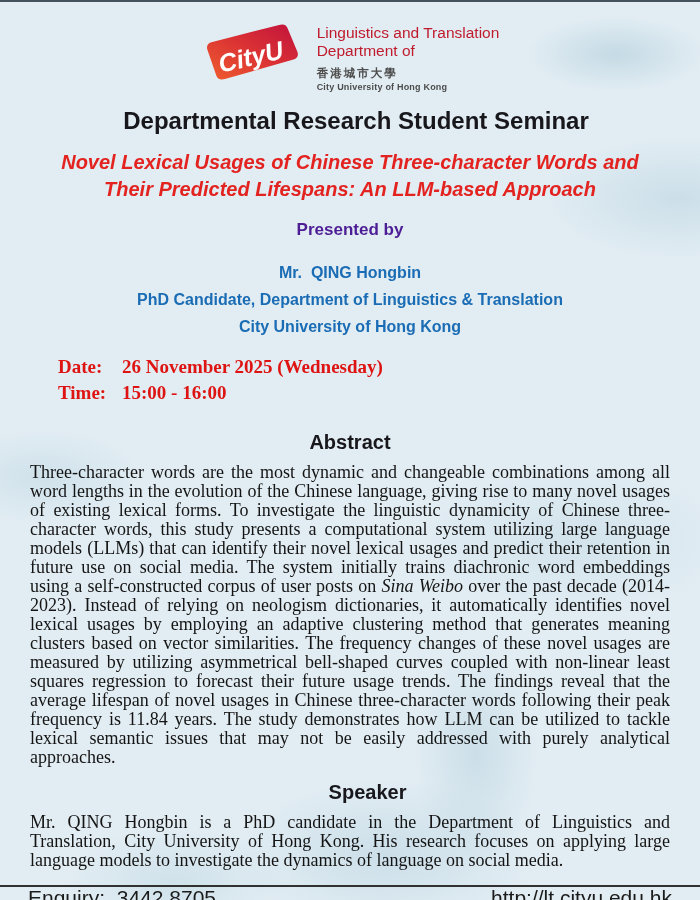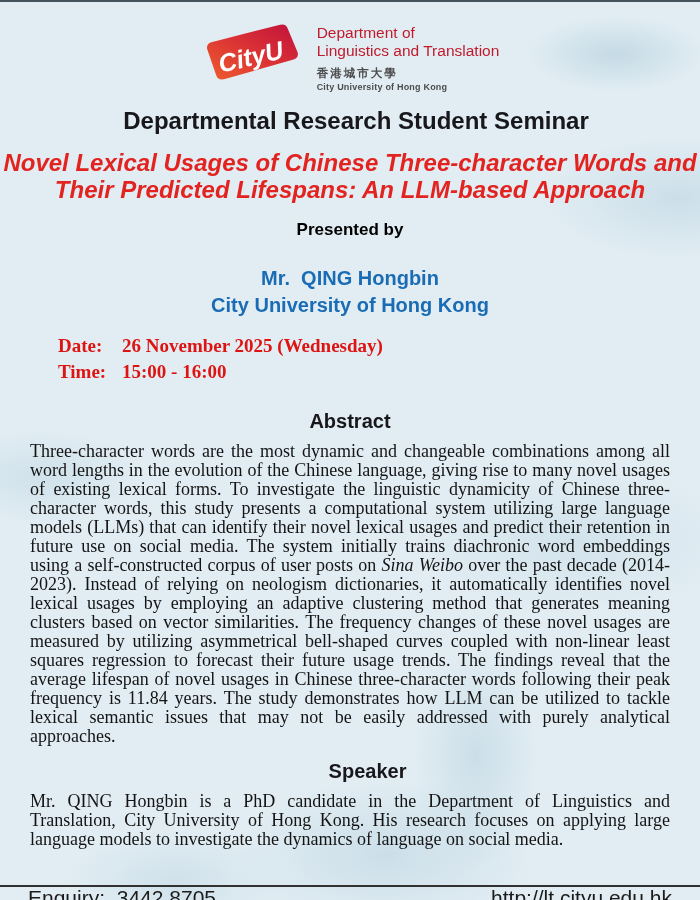--- a/index.html
+++ b/index.html
@@ -20,23 +20,23 @@
   .bottom-line{position:absolute;top:885px;left:0;width:700px;height:2px;background:#313131;}
 
   .header{display:flex;justify-content:center;align-items:flex-start;gap:14px;padding-top:22px;}
   .logo-svg{width:102px;height:60px;display:block;}
   .dept-block{padding-top:2px;}
   .dept-name{color:#c01b2d;font-size:15.5px;line-height:18px;font-weight:500;}
   .uni-cn{color:#4c4c4c;font-size:11.5px;letter-spacing:2px;margin-top:6px;font-weight:bold;}
   .uni-en{color:#4c4c4c;font-size:9px;font-weight:bold;margin-top:1px;letter-spacing:.2px;}
 
   .series-title{margin-top:15px;text-align:center;font-size:24px;font-weight:bold;color:#17171c;padding-left:12px;}
-  .talk-title{margin-top:14px;text-align:center;font-size:24px;line-height:27px;font-weight:bold;font-style:italic;color:#e32320;}
-  .presented{margin-top:17px;text-align:center;font-size:17px;font-weight:bold;color:#000000;}
-  .speaker-lines{margin-top:25px;text-align:center;color:#1a6cb4;font-weight:bold;font-size:20px;line-height:27px;}
+  .talk-title{margin-top:14px;text-align:center;font-size:20px;line-height:27px;font-weight:bold;font-style:italic;color:#e32320;}
+  .presented{margin-top:17px;text-align:center;font-size:17px;font-weight:bold;color:#4c1d95;}
+  .speaker-lines{margin-top:19px;text-align:center;color:#1a6cb4;font-weight:bold;font-size:16px;line-height:27px;}
   .pre{white-space:pre-wrap;}
 
   .details{margin:14px 0 0 58px;color:#de1412;font-family:"Liberation Serif",serif;font-weight:bold;font-size:19px;line-height:26px;}
   .detail-row{display:flex;}
   .detail-label{width:64px;flex:0 0 auto;}
 
   .section-heading{text-align:center;font-size:20px;font-weight:bold;color:#17171c;}
   .abstract-heading{margin-top:25px;}
   .body-text{margin:9px 30px 0 30px;text-align:justify;font-family:"Liberation Serif",serif;font-size:18px;line-height:19px;color:#141414;}
   .speaker-heading{margin-top:14px;padding-left:35px;}
@@ -57,39 +57,40 @@
           <stop offset="0.55" stop-color="#d92f35"></stop>
           <stop offset="1" stop-color="#c0123c"></stop>
         </linearGradient>
       </defs>
       <path d="M 10,21 L 80,3 Q 87,1 89,7 L 99,31 Q 101,37 94,39 L 24,59 Q 17,61 15,55 L 6,29 Q 4,23 10,21 Z" fill="url(#lg)"></path>
       <text x="51" y="45" transform="rotate(-13 51 37)" text-anchor="middle" font-family="Liberation Sans, sans-serif" font-size="26" font-weight="bold" font-style="italic" fill="#ffffff">CityU</text>
     </svg>
   </div>
   <div class="dept-block">
     <div class="dept-name">
+      <div>Linguistics and Translation</div>
       <div>Department of</div>
-      <div>Linguistics and Translation</div>
     </div>
     <div class="uni-cn">香港城市大學</div>
     <div class="uni-en">City University of Hong Kong</div>
   </div>
 </header>
 
 <div class="series-title">Departmental Research Student Seminar</div>
 
 <div class="talk-title">
   <div>Novel Lexical Usages of Chinese Three-character Words and</div>
   <div>Their Predicted Lifespans: An LLM-based Approach</div>
 </div>
 
 <div class="presented">Presented by</div>
 
 <div class="speaker-lines">
   <div class="pre">Mr.  QING Hongbin</div>
+  <div>PhD Candidate, Department of Linguistics &amp; Translation</div>
   <div>City University of Hong Kong</div>
 </div>
 
 <div class="details">
   <div class="detail-row">
     <span class="detail-label">Date:</span>
     <span>26 November 2025 (Wednesday)</span>
   </div>
   <div class="detail-row">
     <span class="detail-label">Time:</span>

